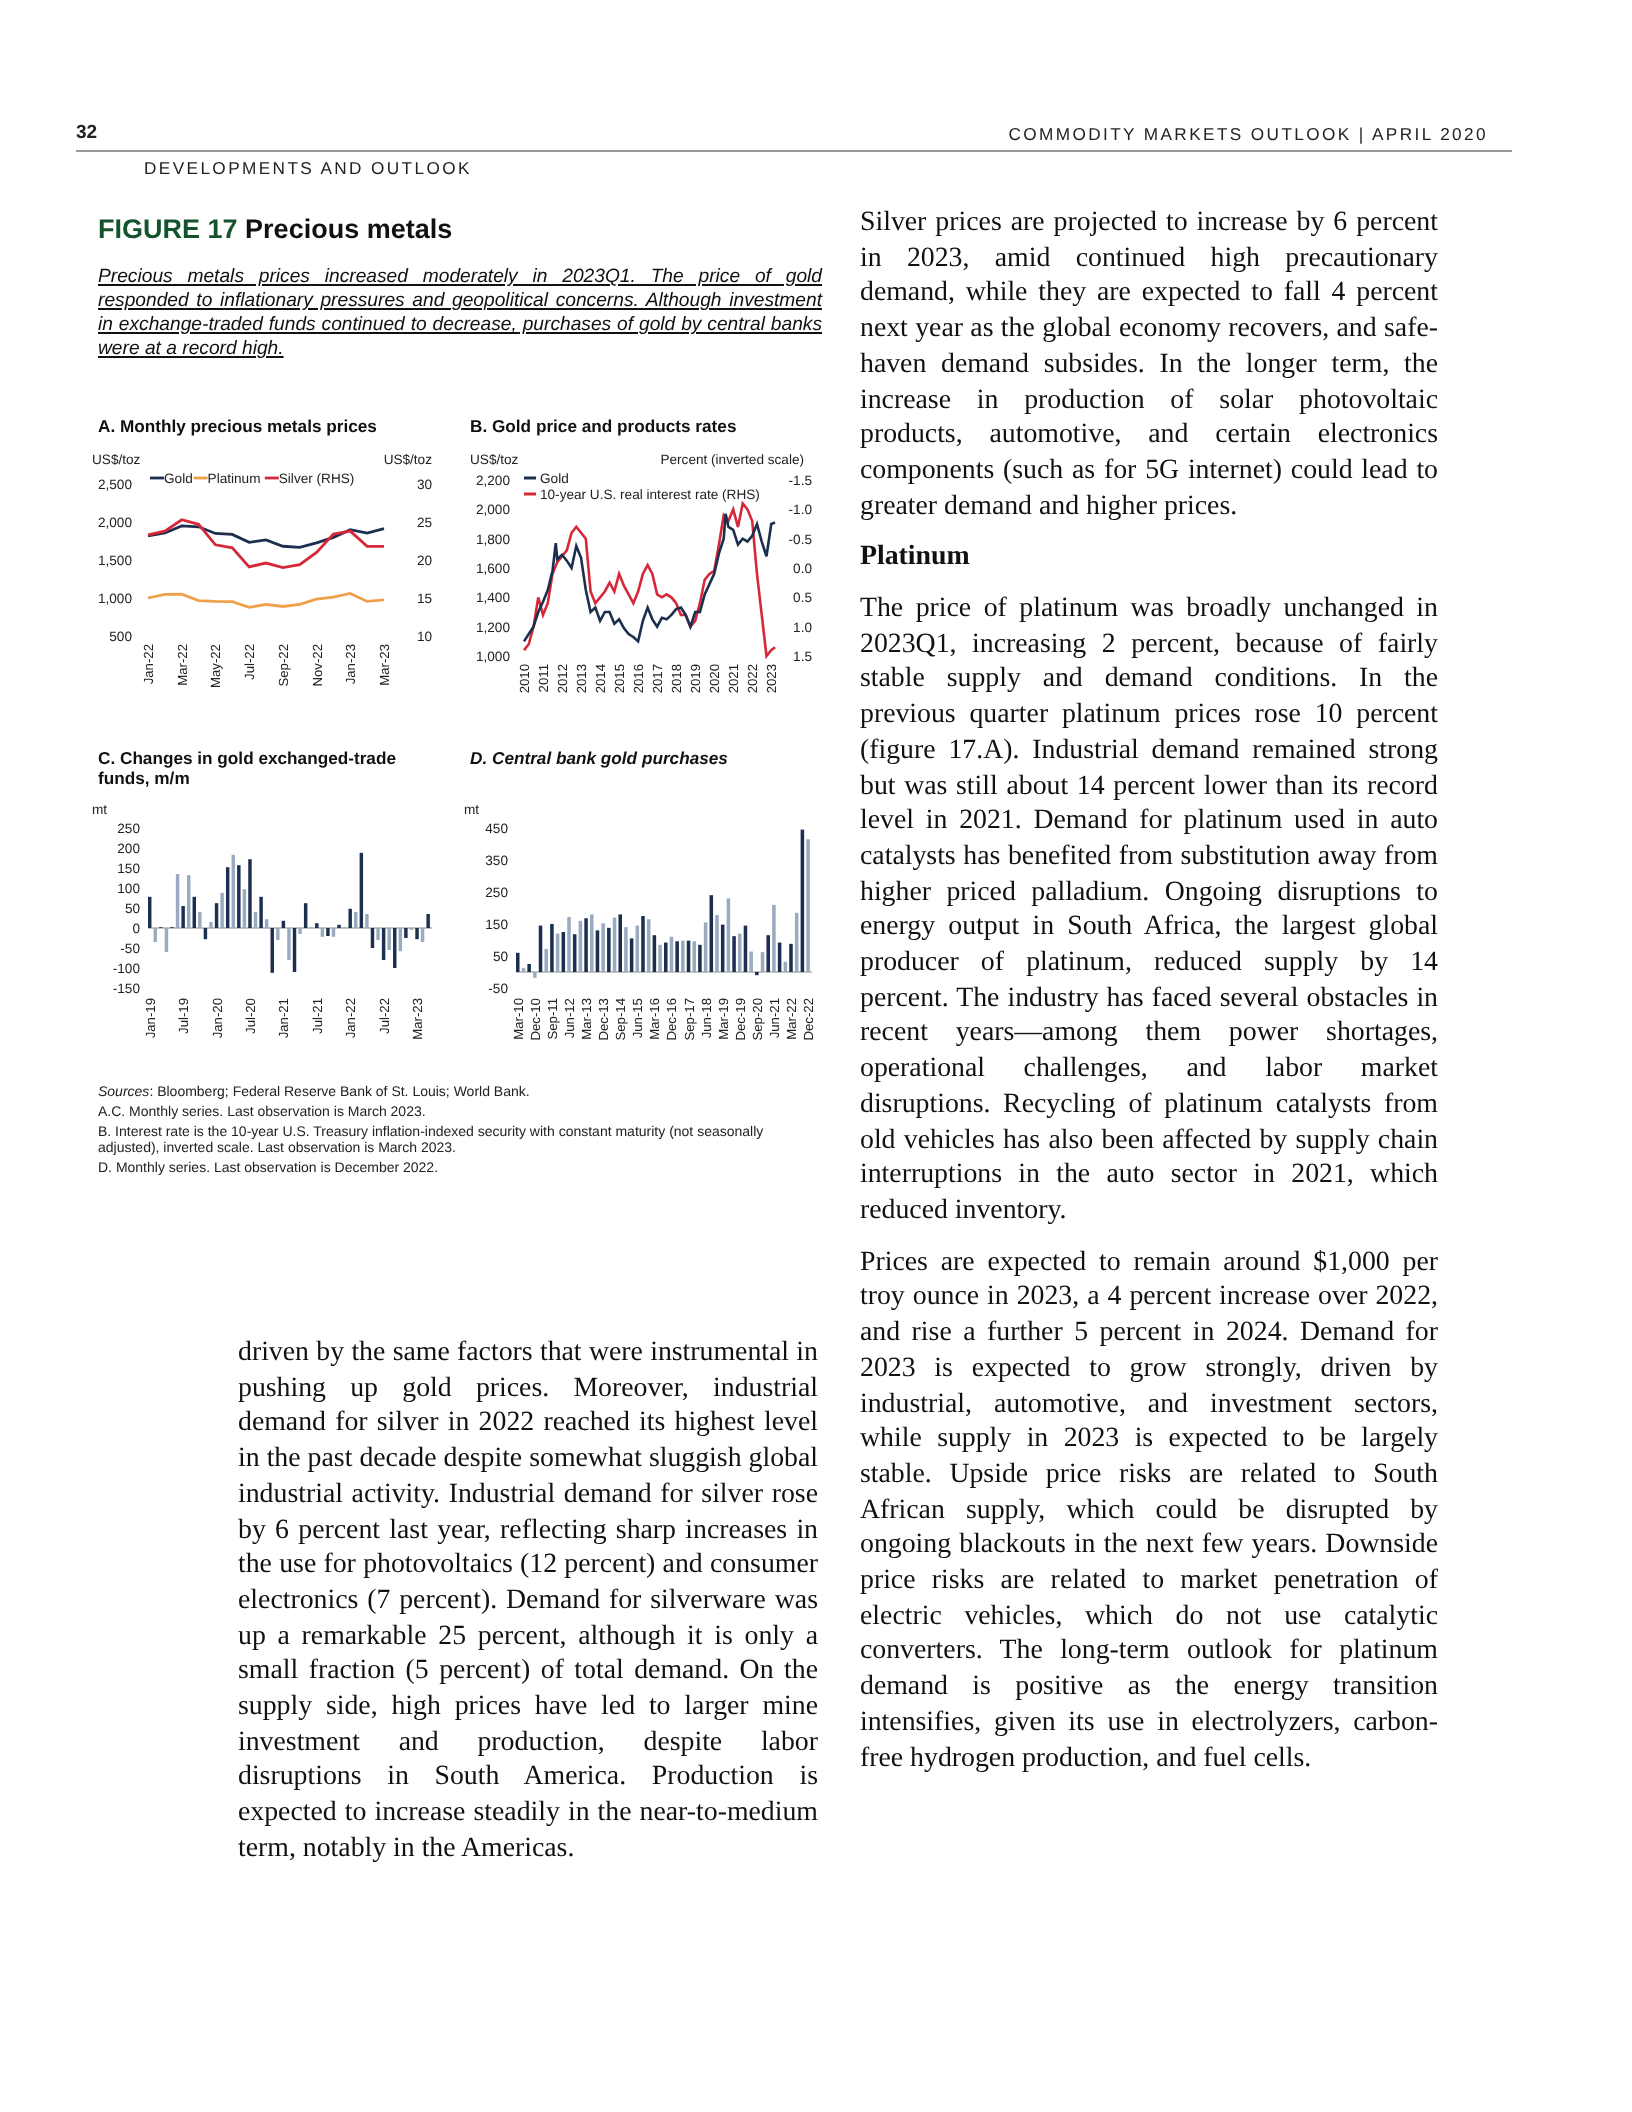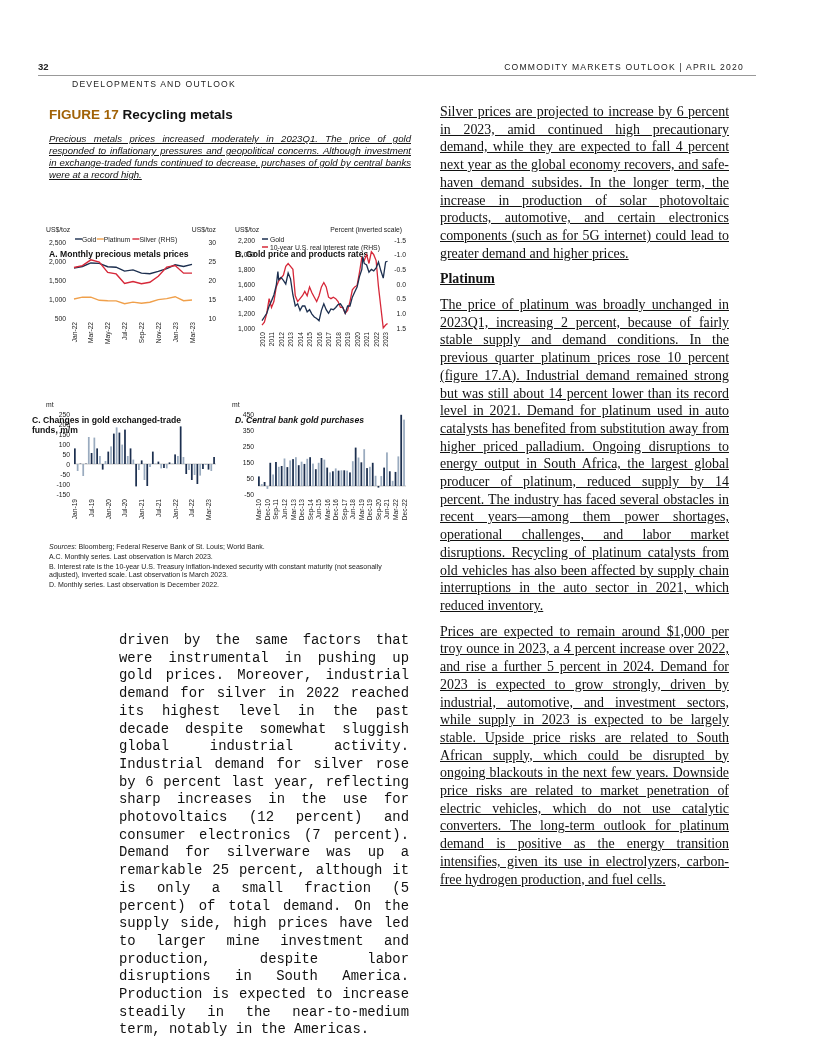--- a/index.html
+++ b/index.html
@@ -4,55 +4,55 @@
 <style>
   html, body { margin:0; padding:0; background:#fff; }
   body { width:816px; height:1056px; position:relative; overflow:hidden; font-family:"Liberation Serif", serif; color:#111; }
   .hdr { position:absolute; top:61px; left:38px; width:720px; height:16px; font-family:"Liberation Sans", sans-serif; font-size:8.6px; letter-spacing:1.2px; color:#222;text-align:center; }
   .hdr .pg { position:absolute; left:0; top:0; font-weight:bold; letter-spacing:0; font-size:9.5px; }
   .hdr .sec { position:absolute; left:34px; top:18px; }
   .hdr .pub { position:absolute; right:14px; top:1px; }
   .hdr-rule { position:absolute; top:75px; left:38px; width:718px; height:1px; background:#999; }
 
   .fig-title { position:absolute; top:107px; left:49px; font-family:"Liberation Sans", sans-serif; font-size:13.5px; font-weight:bold; }
-  .fig-title .num { color:#a16207; }
+  .fig-title .num { color:#14532d; }
   .fig-sub { position:absolute; top:133px; left:49px; width:362px; font-family:"Liberation Sans", sans-serif; font-size:9.6px; font-style:italic; line-height:12px; text-align:justify;text-decoration:underline; }
 
-  .panel-title { position:absolute; font-family:"Liberation Sans", sans-serif; font-size:8.6px; font-weight:bold; line-height:10px;margin-top:41px; }
+  .panel-title { position:absolute; font-family:"Liberation Sans", sans-serif; font-size:8.6px; font-weight:bold; line-height:10px; }
   .chart { position:absolute; }
   .chart text { font-family:"Liberation Sans", sans-serif; }
 
   .notes { position:absolute; top:543px; left:49px; width:365px; font-family:"Liberation Sans", sans-serif; font-size:7px; line-height:8.6px; color:#222; }
   .notes p { margin:0 0 1.3px 0; }
 
   .col { position:absolute; font-size:13.9px; line-height:17.7px; text-align:justify; }
   .col p { margin:0 0 8px 0; }
   .col h3 { margin:0 0 8px 0; font-size:13.9px; font-weight:bold; }
-  .col-right { top:103px; left:440px; width:289px;text-decoration:underline; }
-  .col-left { top:632px; left:119px; width:290px;font-family:Liberation Mono, monospace; }
+  .col-right { top:103px; left:430px; width:289px; }
+  .col-left { top:668px; left:119px; width:290px; }
 </style>
 </head>
 <body>
 
 <div class="hdr">
   <span class="pg">32</span>
   <span class="sec">DEVELOPMENTS AND OUTLOOK</span>
   <span class="pub">COMMODITY MARKETS OUTLOOK | APRIL 2020</span>
 </div>
 <div class="hdr-rule"></div>
 
 <div class="fig-title">
   <span class="num">FIGURE 17</span>
-  <span>Recycling metals</span>
+  <span>Precious metals</span>
 </div>
 <div class="fig-sub">Precious metals prices increased moderately in 2023Q1. The price of gold responded to inflationary pressures and geopolitical concerns. Although investment in exchange-traded funds continued to decrease, purchases of gold by central banks were at a record high.</div>
 
 <div class="panel-title" style="top:208px;left:49px;width:180px;">A. Monthly precious metals prices</div>
 <div class="panel-title" style="top:208px;left:235px;width:180px;">B. Gold price and products rates</div>
-<div class="panel-title" style="top:374px;left:32px;width:170px;">C. Changes in gold exchanged-trade funds, m/m</div>
+<div class="panel-title" style="top:374px;left:49px;width:170px;">C. Changes in gold exchanged-trade funds, m/m</div>
 <div class="panel-title" style="top:374px;left:235px;width:180px;font-style:italic;">D. Central bank gold purchases</div>
 
 <svg class="chart" id="chartA" style="top:222px;left:44px;" width="180" height="140">
     <text x="2" y="10" font-size="6.8" fill="#222">US$/toz</text>
     <text x="172" y="10" font-size="6.8" text-anchor="end" fill="#222">US$/toz</text>
     <text x="22" y="22.5" font-size="6.8" text-anchor="end" fill="#222">2,500</text>
     <text x="22" y="41.5" font-size="6.8" text-anchor="end" fill="#222">2,000</text>
     <text x="22" y="60.5" font-size="6.8" text-anchor="end" fill="#222">1,500</text>
     <text x="22" y="79.5" font-size="6.8" text-anchor="end" fill="#222">1,000</text>
     <text x="22" y="98.5" font-size="6.8" text-anchor="end" fill="#222">500</text>

